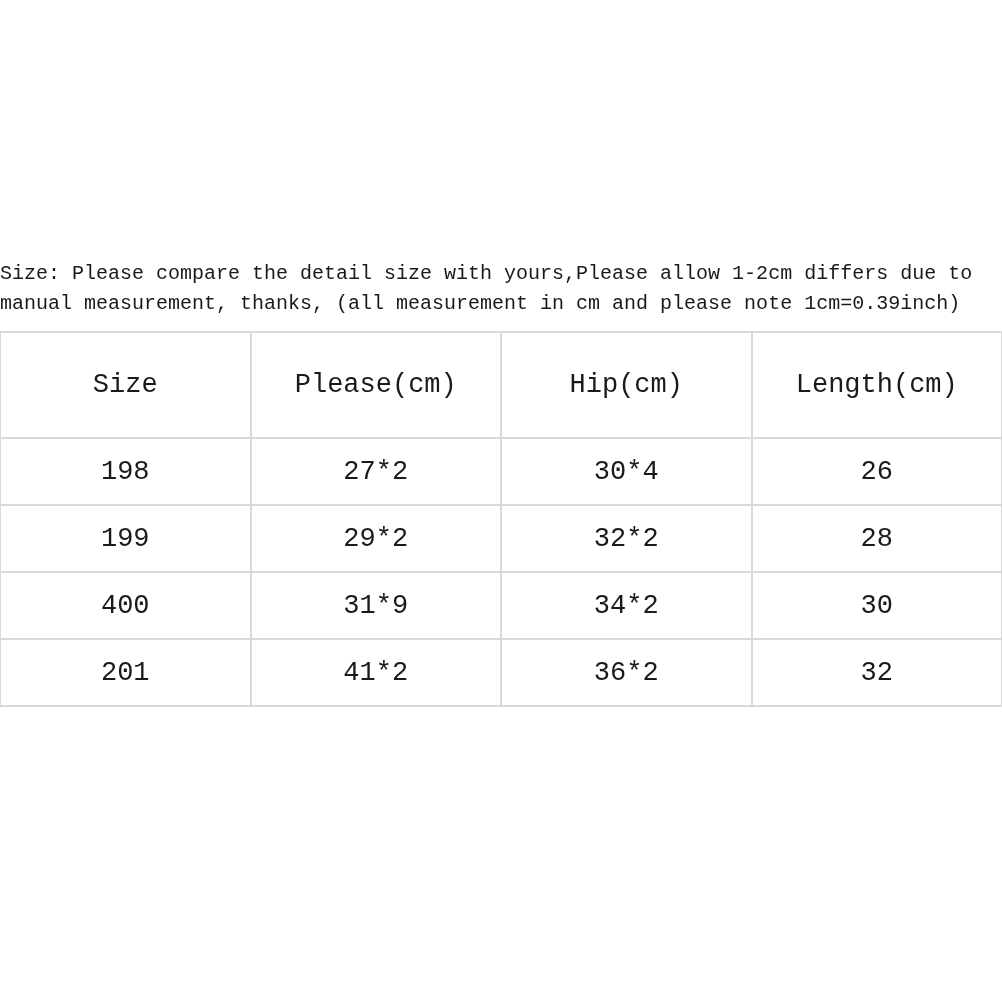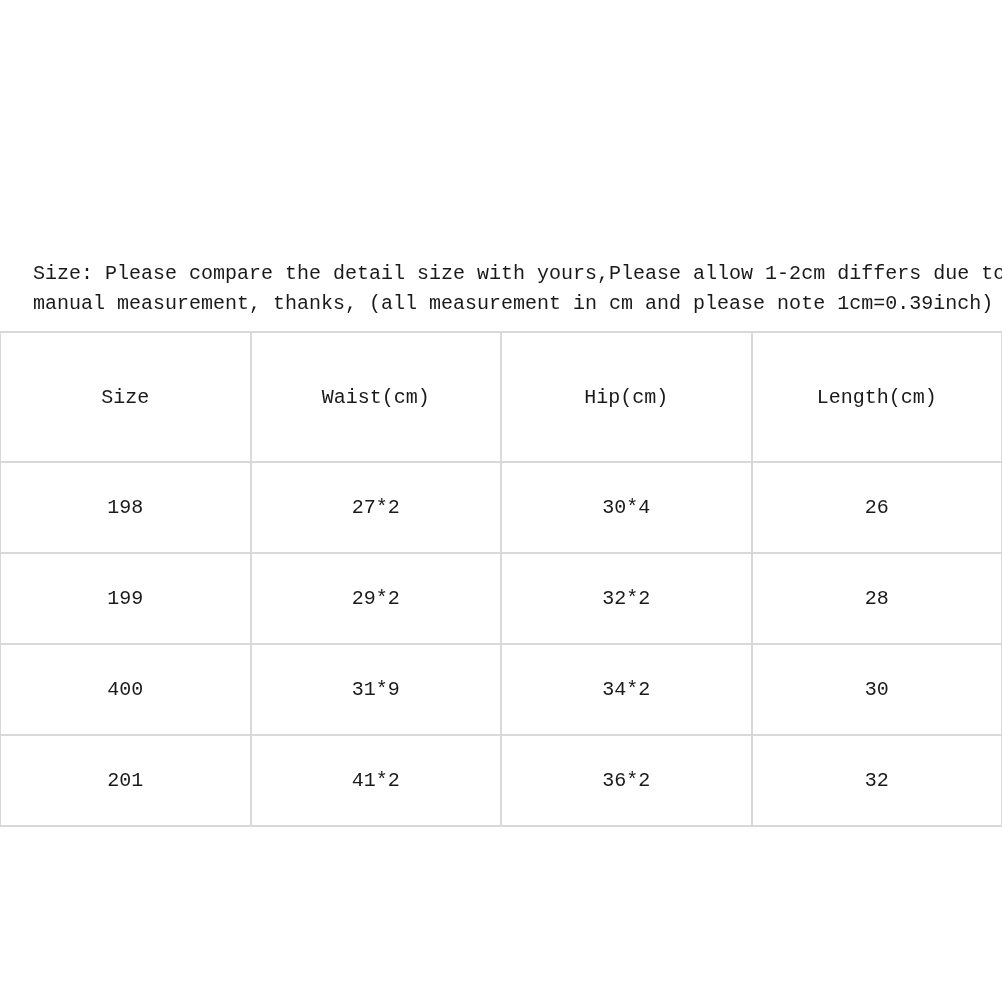--- a/index.html
+++ b/index.html
@@ -17,59 +17,58 @@
     color: #1a1a1a;
   }
   .note {
     position: absolute;
     left: 0;
     width: 852px;
     text-align: center;
     font-size: 20px;
     line-height: 30px;
     white-space: nowrap;
-    padding-left: 33px;
   }
   .note-top { top: 259px; }
   .note-bottom { top: 694px; }
 
   table.size-table {
     position: absolute;
     top: 331px;
     left: -1px;
     width: 1004px;
     border-collapse: collapse;
     table-layout: fixed;
   }
   table.size-table td {
     border: 2px solid #d9d9d9;
     text-align: center;
     vertical-align: middle;
-    font-size: 20px;
+    font-size: 27px;
     font-weight: normal;
-    padding: 16px;
+    padding: 4px;
   }
   tr.header-row td { height: 96px; }
   tr.data-row td { height: 57px; margin-top: 28px; }
 </style>
 </head>
 <body>
 
 <div class="canvas">
 
   <div class="note note-top">
     <div>Size: Please compare the detail size with yours,Please allow 1-2cm differs due to</div>
     <div>manual measurement, thanks, (all measurement in cm and please note 1cm=0.39inch)</div>
   </div>
 
   <table class="size-table">
     <tbody>
       <tr class="header-row">
         <td>Size</td>
-        <td>Waist(cm)</td>
+        <td>Please(cm)</td>
         <td>Hip(cm)</td>
         <td>Length(cm)</td>
       </tr>
       <tr class="data-row">
         <td>198</td>
         <td>27*2</td>
         <td>30*4</td>
         <td>26</td>
       </tr>
       <tr class="data-row">

